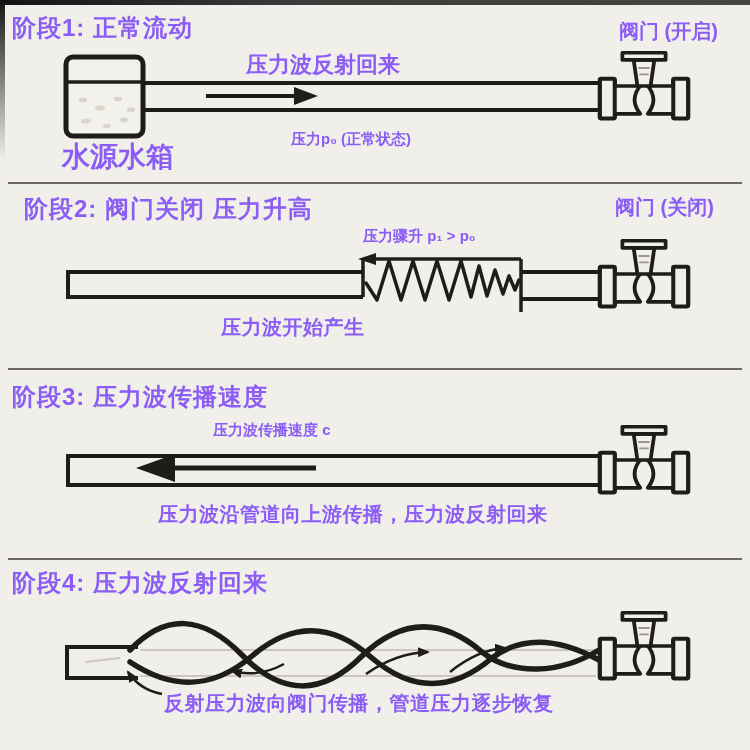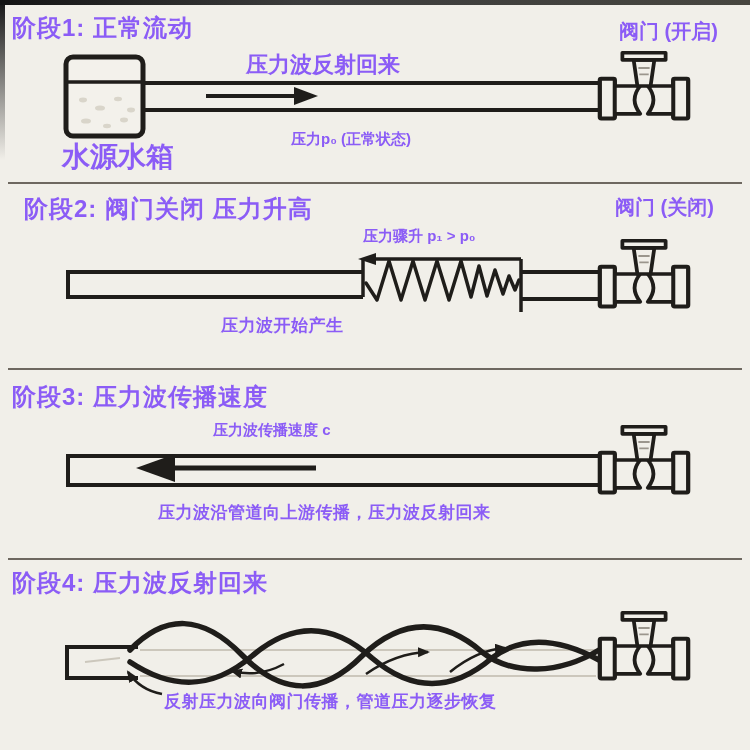--- a/index.html
+++ b/index.html
@@ -8,21 +8,21 @@
     background:#f1efe9;
     font-family:"Liberation Sans","DejaVu Sans",sans-serif;
     color:#1b1916;
   }
   #drawing{position:absolute;left:0;top:0;}
   .lbl{position:absolute;font-weight:700;white-space:nowrap;color:#8b5cf6;}
   .stage-title{font-size:24px;letter-spacing:1px;}
   .flow-lbl{font-size:22px;}
   .mid-lbl{font-size:15px;}
   .valve-lbl{font-size:20px;}
-  .caption{font-size:17px;letter-spacing:0.5px;}
+  .caption{font-size:20px;letter-spacing:0.5px;}
   .tank-lbl{font-size:28px;}
   
   .edge-top{position:absolute;left:0;top:0;width:750px;height:5px;
     background:linear-gradient(to right,#141414,#3c3c3c 40%,#474640);}
   .edge-left{position:absolute;left:0;top:0;width:5px;height:160px;
     background:linear-gradient(to bottom,#141414,rgba(20,20,20,0));}
 </style>
 </head>
 <body>
 

